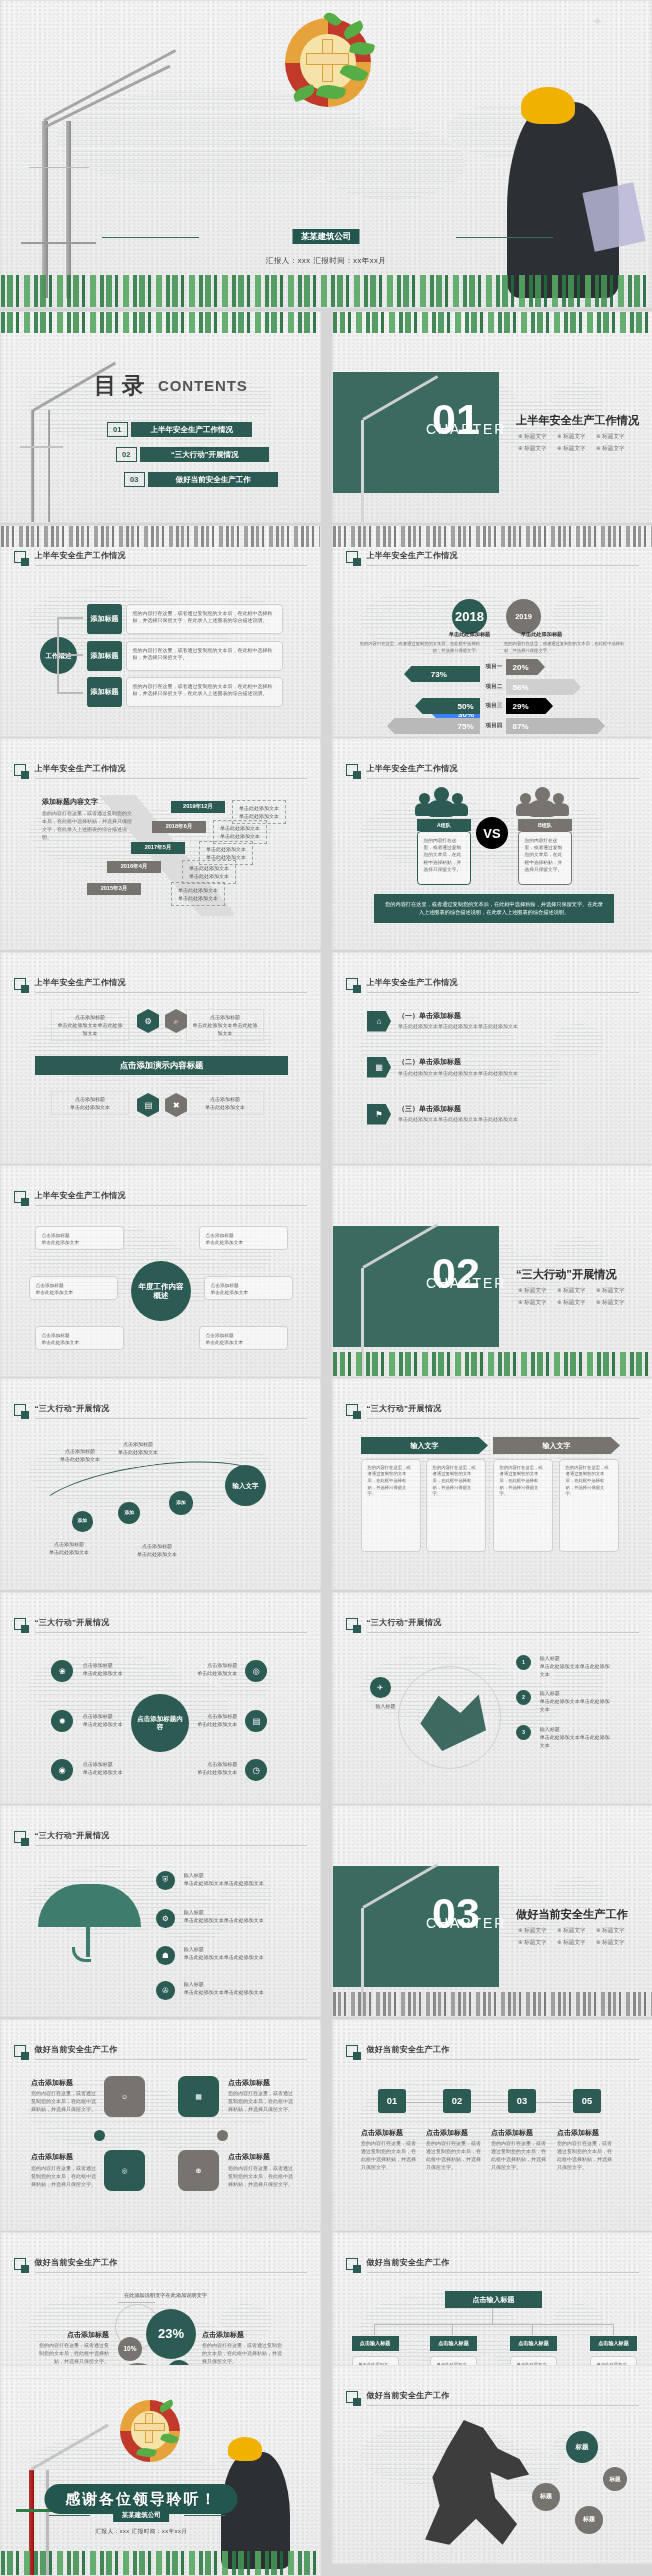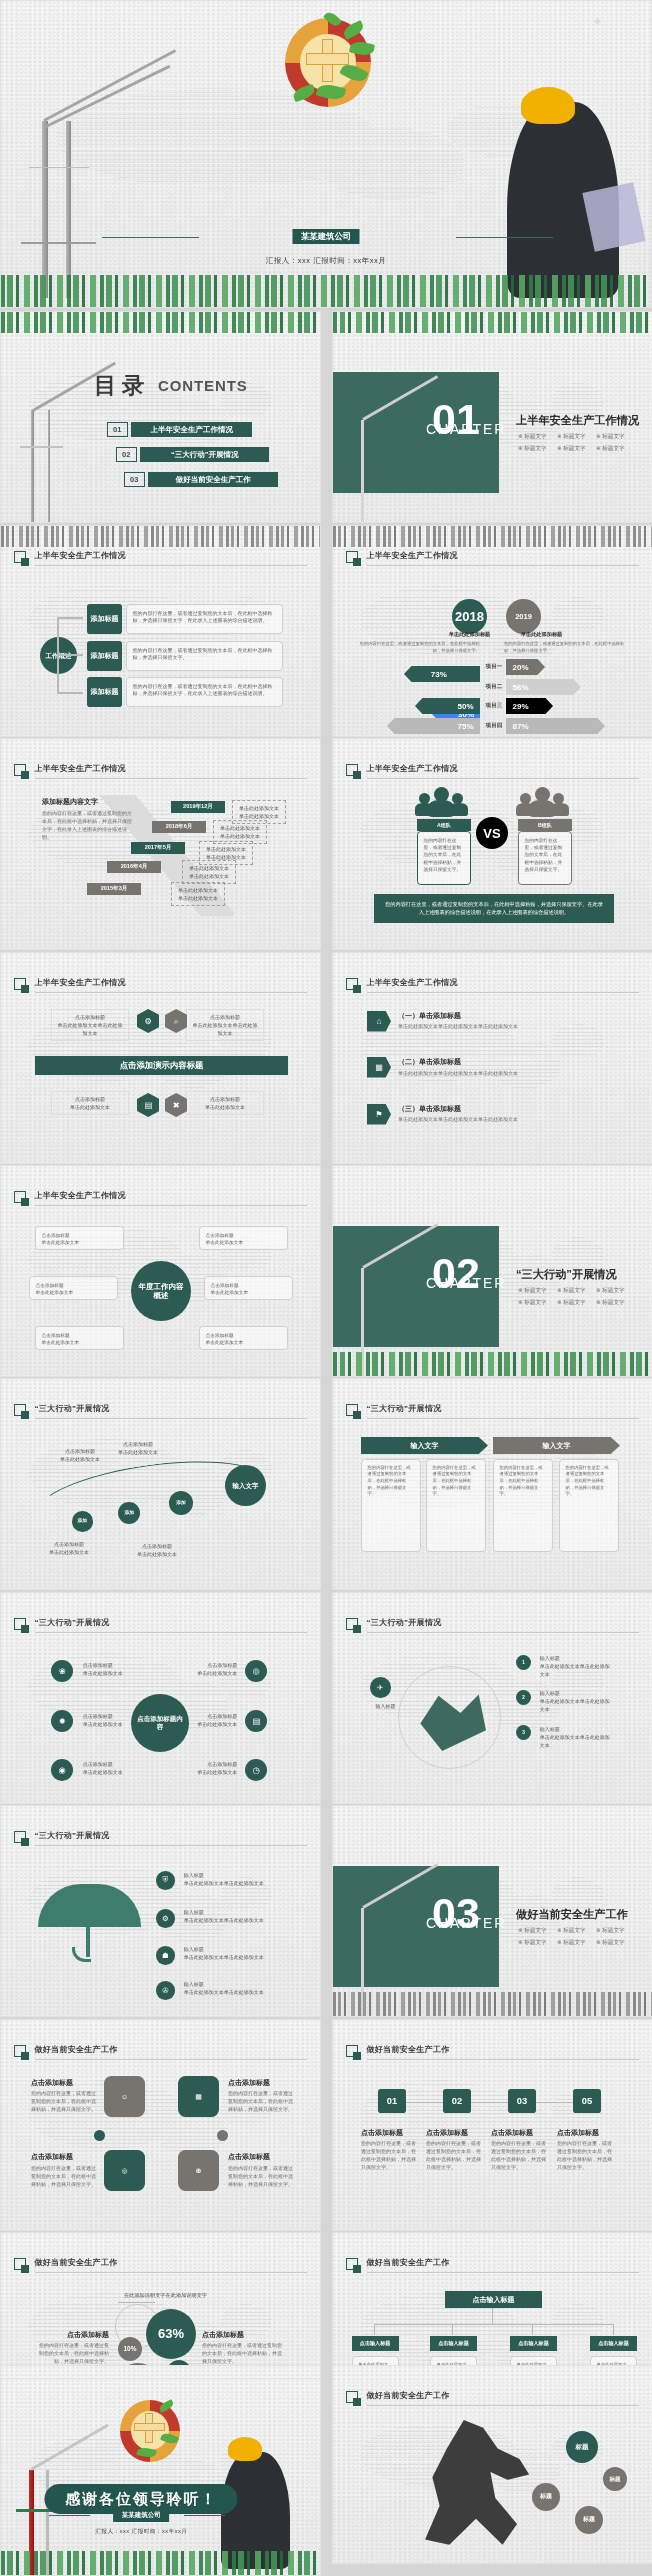--- a/index.html
+++ b/index.html
@@ -581,21 +581,21 @@
   <div class="slide" style="left:0;top:2232px;">
     <div class="bgmap"></div>
     <div class="shead">
         <div class="mk"></div>
       <div class="txt">做好当前安全生产工作</div>
         <div class="rule"></div>
       </div>
     <div class="bdy" style="left:123px;top:58px;width:177px;font-size:5.2px;color:#444;">在此添加说明文字在此添加说明文字</div>
     <div class="connector" style="left:117px;top:69px;width:37px;height:0.9px;"></div>
     <div style="position:absolute;left:114px;top:71px;width:45px;height:45px;border:0.9px solid #c8c8c8;border-radius:50%;"></div>
-    <div class="circ cgreen" style="left:145px;top:76px;width:50px;height:50px;font-size:13px;">63%</div>
+    <div class="circ cgreen" style="left:145px;top:76px;width:50px;height:50px;font-size:13px;">23%</div>
     <div class="circ cgray" style="left:117px;top:104px;width:24px;height:24px;font-size:6.5px;">10%</div>
     <div class="circ cgray" style="left:112px;top:130px;width:50px;height:50px;font-size:13px;">60%</div>
     <div class="circ cgreen" style="left:166px;top:127px;width:24px;height:24px;font-size:6.5px;">30%</div>
     <div class="ttl" style="left:37px;top:97px;width:71px;text-align:right;">点击添加标题</div>
     <div class="bdy" style="left:37px;top:108px;width:71px;text-align:right;">您的内容打在这里，或者通过复制您的文本后，在此框中选择粘贴，并选择只保留文字。</div>
     <div class="ttl" style="left:201px;top:97px;width:82px;">点击添加标题</div>
     <div class="bdy" style="left:201px;top:108px;width:82px;">您的内容打在这里，或者通过复制您的文本后，在此框中选择粘贴，并选择只保留文字。</div>
     <div class="ttl" style="left:201px;top:140px;width:82px;">点击添加标题</div>
     <div class="bdy" style="left:201px;top:151px;width:82px;">您的内容打在这里，或者通过复制您的文本后，在此框中选择粘贴，并选择只保留文字。</div>
     <div class="ttl" style="left:37px;top:177px;width:71px;text-align:right;">点击添加标题</div>

